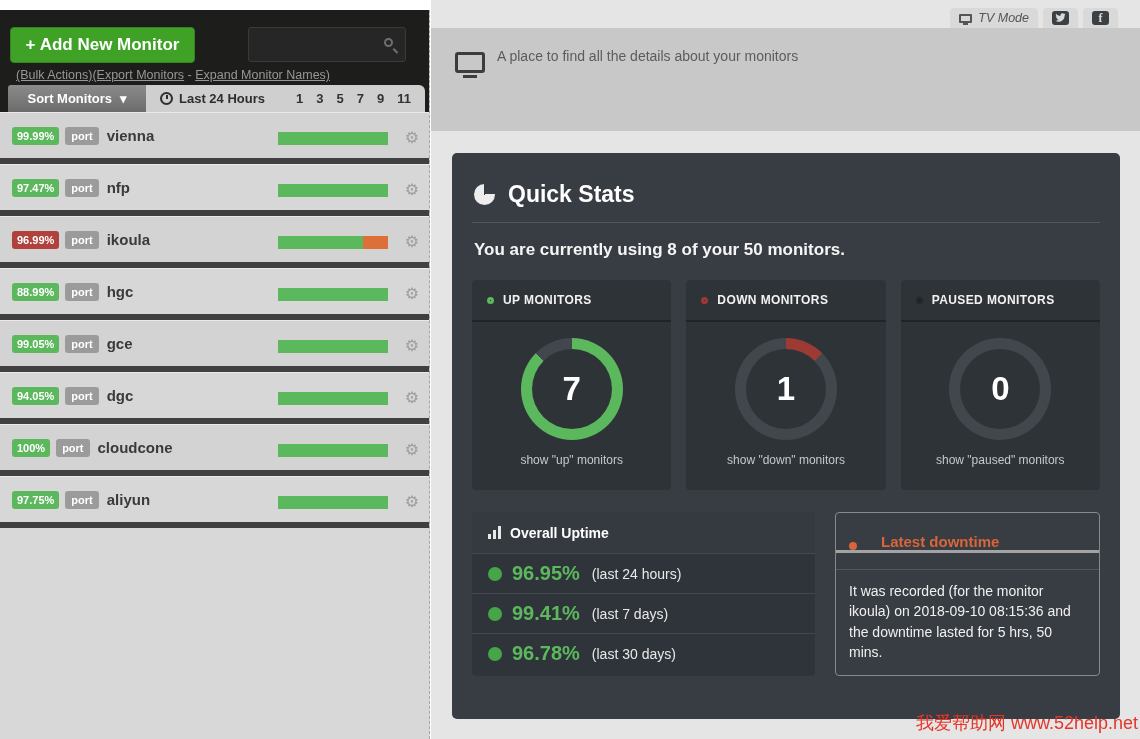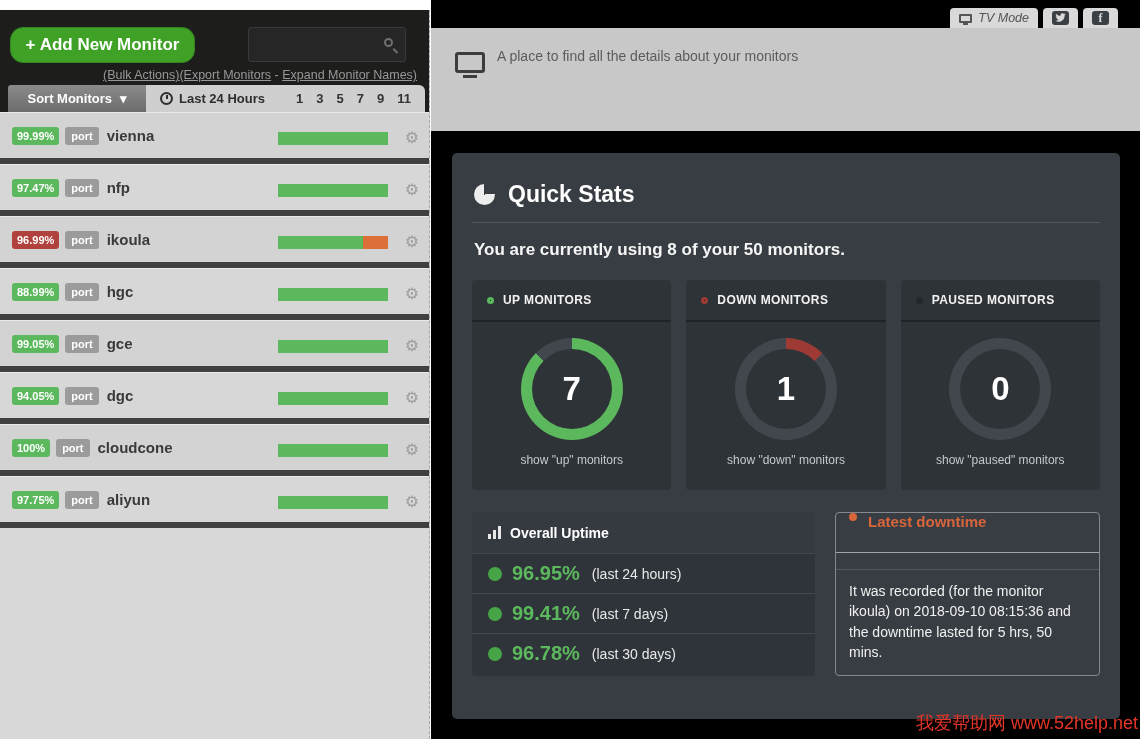--- a/index.html
+++ b/index.html
@@ -2,46 +2,46 @@
 <html><head>
 <meta charset="utf-8">
 <style>
   * { margin:0; padding:0; box-sizing:border-box; }
   html,body { width:1140px; height:739px; }
   body { font-family:"Liberation Sans", sans-serif; background:#ffffff; position:relative; overflow:hidden; }
 
   
   .sidebar { position:absolute; left:0; top:10px; width:430px; height:729px; background:#d8d8d8; border-right:1px dashed #a5a5a5; }
   .sb-header { position:relative; height:102px; background:#1d1e1c; }
-  .add-btn { position:absolute; left:10px; top:17px; width:185px; height:36px; background:#3fa227; border:1px solid #348420; border-radius:13px; color:#fff; font-weight:bold; font-size:17px; text-align:center; line-height:34px; cursor:pointer; }
+  .add-btn { position:absolute; left:10px; top:17px; width:185px; height:36px; background:#3fa227; border:1px solid #348420; border-radius:4px; color:#fff; font-weight:bold; font-size:17px; text-align:center; line-height:34px; cursor:pointer; }
   .search-box { position:absolute; left:248px; top:17px; width:158px; height:35px; background:#262626; border:1px solid #3a3a3a; border-radius:3px; color:#ccc; font-size:13px; padding:0 26px 0 8px; outline:none; }
   .mag-icon { position:absolute; left:384px; top:28px; width:9px; height:9px; border:2px solid #6f6f6f; border-radius:50%; }
   .mag-icon::after { content:""; position:absolute; left:8px; top:8px; width:6px; height:2px; background:#6f6f6f; transform:rotate(45deg); transform-origin:0 0; }
-  .links-row { position:absolute; left:0; top:58px; width:100%; padding:0 12px 0 16px; display:flex; justify-content:flex-end; font-size:12.5px; color:#979797; }
+  .links-row { position:absolute; left:0; top:58px; width:100%; padding:0 34px 0 16px; display:flex; justify-content:flex-start; font-size:12.5px; color:#979797; }
   .links-row a { color:#979797; text-decoration:underline; cursor:pointer; }
   .sort-bar { position:absolute; left:8px; bottom:0; right:4px; height:27px; display:flex; }
   .sort-btn { width:138px; background:linear-gradient(#8b8b8b,#6c6c6c); color:#fff; font-weight:bold; font-size:13px; display:flex; align-items:center; justify-content:center; gap:8px; border-radius:3px 0 0 0; cursor:pointer; }
   .range-tab { flex:1; background:#cfcfcf; border-radius:0 6px 0 0; display:flex; align-items:center; font-size:13px; color:#2e2e2e; font-weight:bold; padding:0 14px 0 14px; }
   .clock-icon { width:13px; height:13px; border:2px solid #2e2e2e; border-radius:50%; position:relative; margin-right:6px; flex:0 0 auto; }
   .clock-icon::after { content:""; position:absolute; left:4px; top:1px; width:2px; height:4px; background:#2e2e2e; }
   .hour-ticks { margin-left:auto; display:flex; gap:13px; font-weight:bold; color:#333; }
 
   .mon-list { }
   .mon-row { position:relative; height:52px; border-bottom:6px solid #404040; border-top:1px solid #e9e9e9; display:flex; align-items:center; padding-left:12px; background:#d3d3d3; }
   .mon-row:nth-child(even) { background:#d7d7d7; }
   .pct-badge { color:#fff; font-weight:bold; font-size:11px; padding:3px 5px; border-radius:3px; background:#5cb85c; }
   .type-badge { color:#fff; font-weight:bold; font-size:11px; padding:3px 6px; border-radius:3px; background:#9b9b9b; margin-left:6px; }
   .mon-name { font-weight:bold; font-size:15px; color:#3a3a3a; margin-left:8px; }
   .mon-bar { position:absolute; left:278px; top:19px; width:110px; height:13px; display:flex; }
   .bar-green { background:#5cb85c; height:100%; }
   .bar-orange { background:#dc7038; height:100%; }
   .gear-icon { position:absolute; right:10px; top:17px; color:#9e9e9e; font-size:16px; line-height:16px; cursor:pointer; }
 
   
-  .main { position:absolute; left:431px; top:0; width:709px; height:739px; background:#000000; }
+  .main { position:absolute; left:431px; top:0; width:709px; height:739px; background:#e5e5e5; }
   .top-tabs { position:absolute; top:8px; right:22px; display:flex; gap:5px; align-items:flex-end; z-index:2; }
   .tab { background:#d9d9d9; border-radius:4px 4px 0 0; height:20px; display:flex; align-items:center; padding:0 9px; cursor:pointer; }
   .tvmode-label { font-style:italic; color:#555; font-size:12.5px; margin-left:6px; }
   .tv-icon { width:13px; height:9px; border:2px solid #555; border-radius:1px; position:relative; }
   .tv-icon::after { content:""; position:absolute; left:2px; bottom:-4px; width:5px; height:2px; background:#555; }
   .sq-icon { width:17px; height:14px; background:#3b4045; border-radius:3px; display:flex; align-items:center; justify-content:center; }
   .sq-icon svg { display:block; }
   .fb-glyph { color:#d9d9d9; font-family:"Liberation Serif", serif; font-weight:bold; font-size:12px; line-height:12px; }
 
   .gray-band { position:absolute; top:28px; left:0; width:100%; height:103px; background:#c8c8c8; }
@@ -74,21 +74,21 @@
   .up-header { display:flex; align-items:center; gap:9px; height:41px; padding:0 16px; background:#343a40; }
   .bars-icon { display:flex; align-items:flex-end; gap:2px; height:13px; }
   .bars-icon span { width:3px; background:#e8e8e8; display:block; }
   .up-title { color:#fff; font-weight:bold; font-size:14px; }
   .up-row { display:flex; align-items:center; gap:10px; height:40px; padding:0 16px; border-top:1px solid #43484e; }
   .burst-icon { width:14px; height:14px; border-radius:50%; background:#46a546; flex:0 0 auto; }
   .up-pct { color:#5cb85c; font-weight:bold; font-size:20px; }
   .up-label { color:#e9e9e9; font-size:14px; margin-left:2px; }
 
   .dt-panel { width:265px; border:1px solid #85898f; border-radius:4px; background:#383d43; align-self:flex-start; }
-  .dt-header { display:flex; align-items:flex-start; gap:11px; height:40px; padding:0 13px; border-bottom:1px solid #a3a3a3; }
+  .dt-header { display:flex; align-items:flex-end; gap:24px; height:40px; padding:0 13px; border-bottom:3px solid #a3a3a3; }
   .target-icon { width:8px; height:8px; border-radius:50%; border:4px solid #d9653b; background:#2b2017; }
   .dt-title { color:#d9653b; font-weight:bold; font-size:15px; }
   .dt-band { height:17px; border-bottom:1px solid #53585e; }
   .dt-body { padding:11px 13px 13px 13px; color:#f0f0f0; font-size:14px; line-height:1.45; }
 
   .watermark { position:absolute; right:2px; top:711px; font-size:18px; color:#e53528; z-index:5; white-space:nowrap; }
 </style>
 </head>
 <body>
 

